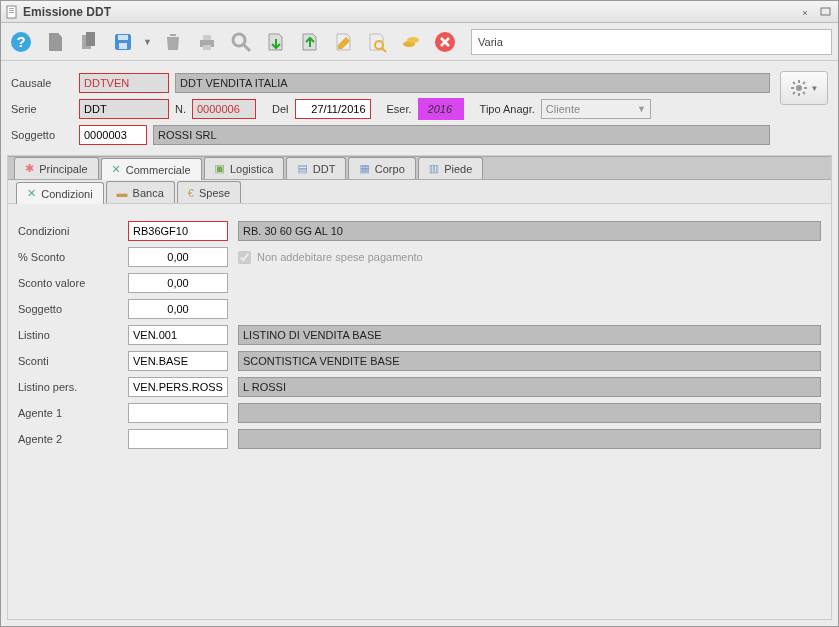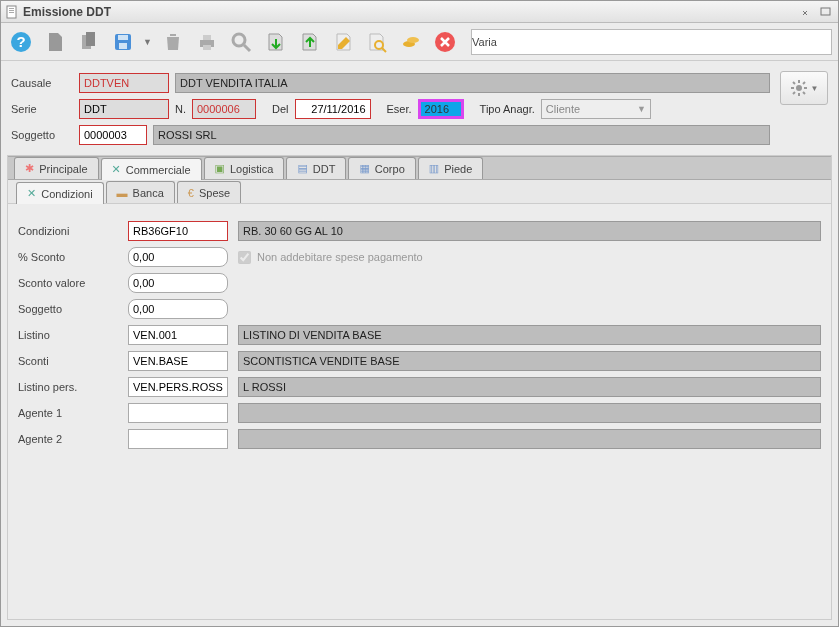--- a/index.html
+++ b/index.html
@@ -45,21 +45,21 @@
   border-radius: 3px;
 }
 .tb-chev { width:10px; color:#777; font-size:9px; }
 .toolbar-right {
   flex: 1;
   margin-left: 6px;
   border: 1px solid #bbb;
   background: #fff;
   height: 26px;
   display:flex; align-items:center;
-  padding: 0 0;
+  padding: 0 6px;
   color:#444;
 }
 .form-area {
   padding: 10px 10px 6px 10px;
   display:flex;
   gap: 10px;
 }
 .form-left { flex:1; }
 .form-row { display:flex; align-items:center; height: 24px; margin-bottom:2px; gap:6px;}
 .lbl { width: 62px; color:#444; }
@@ -67,21 +67,21 @@
   height: 20px;
   border: 1px solid #aaa;
   background: #fff;
   padding: 5px 4px;
   font-family: inherit;
   font-size: 11px;
   color: #222;
 }
 .inp.red { border: 1px solid #c33; color:#000; }
 .inp.redtxt { color:#c33; }
-.inp.gray { background:#0ea5e9; color:#333; border:3px solid #d946ef;}
+.inp.gray { background:#d946ef; color:#333; border:6px solid #d946ef;font-style:italic;}
 .desc-box {
   flex:1;
   height:20px;
   background:#bdbdbd;
   border:1px solid #999;
   padding:0 4px;
   display:flex; align-items:center;
   color:#222;
 }
 .select {
@@ -134,21 +134,21 @@
   padding: 14px 10px;
 }
 .prow { display:flex; align-items:center; height:26px; gap:10px;}
 .plbl { width:100px; color:#444;}
 .pinp {
   width:100px; height:20px;
   border:1px solid #aaa; background:#fff;
   padding:0 4px; font-family:inherit; font-size:11px;
 }
 .pinp.red { border-color:#c33; }
-.pinp.num { text-align:left;border-radius:8px; }
+.pinp.num { text-align:center; }
 .pdesc {
   flex:1; height:20px;
   background:#bdbdbd; border:1px solid #999;
   padding:0 4px; display:flex; align-items:center; color:#222;
 }
 .chk { display:flex; align-items:center; gap:6px; color:#999;}
 .chk input { accent-color:#888; }
 svg { display:block; }
 </style>
 </head>

